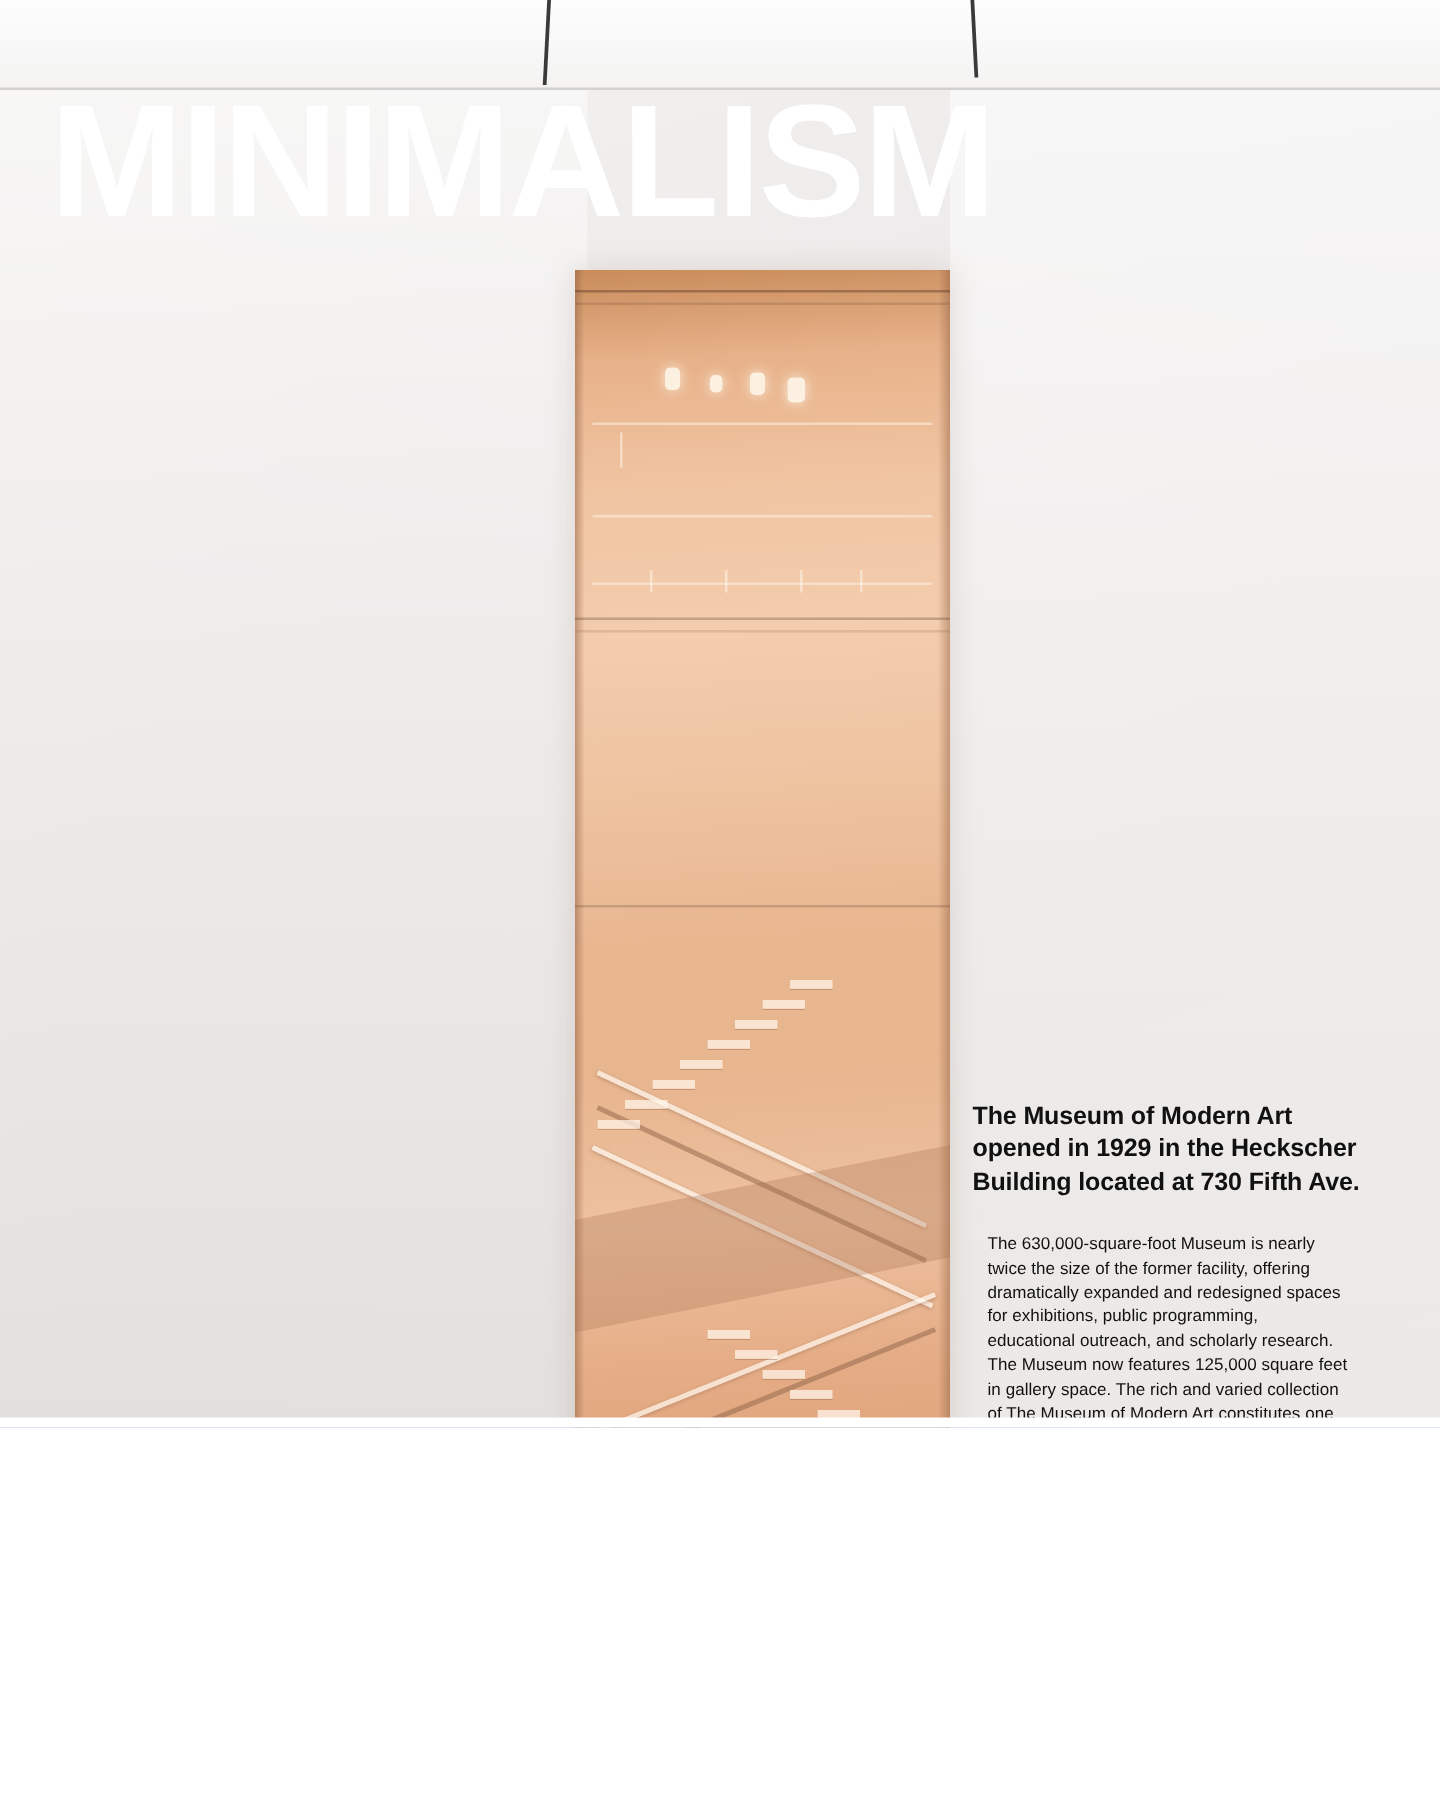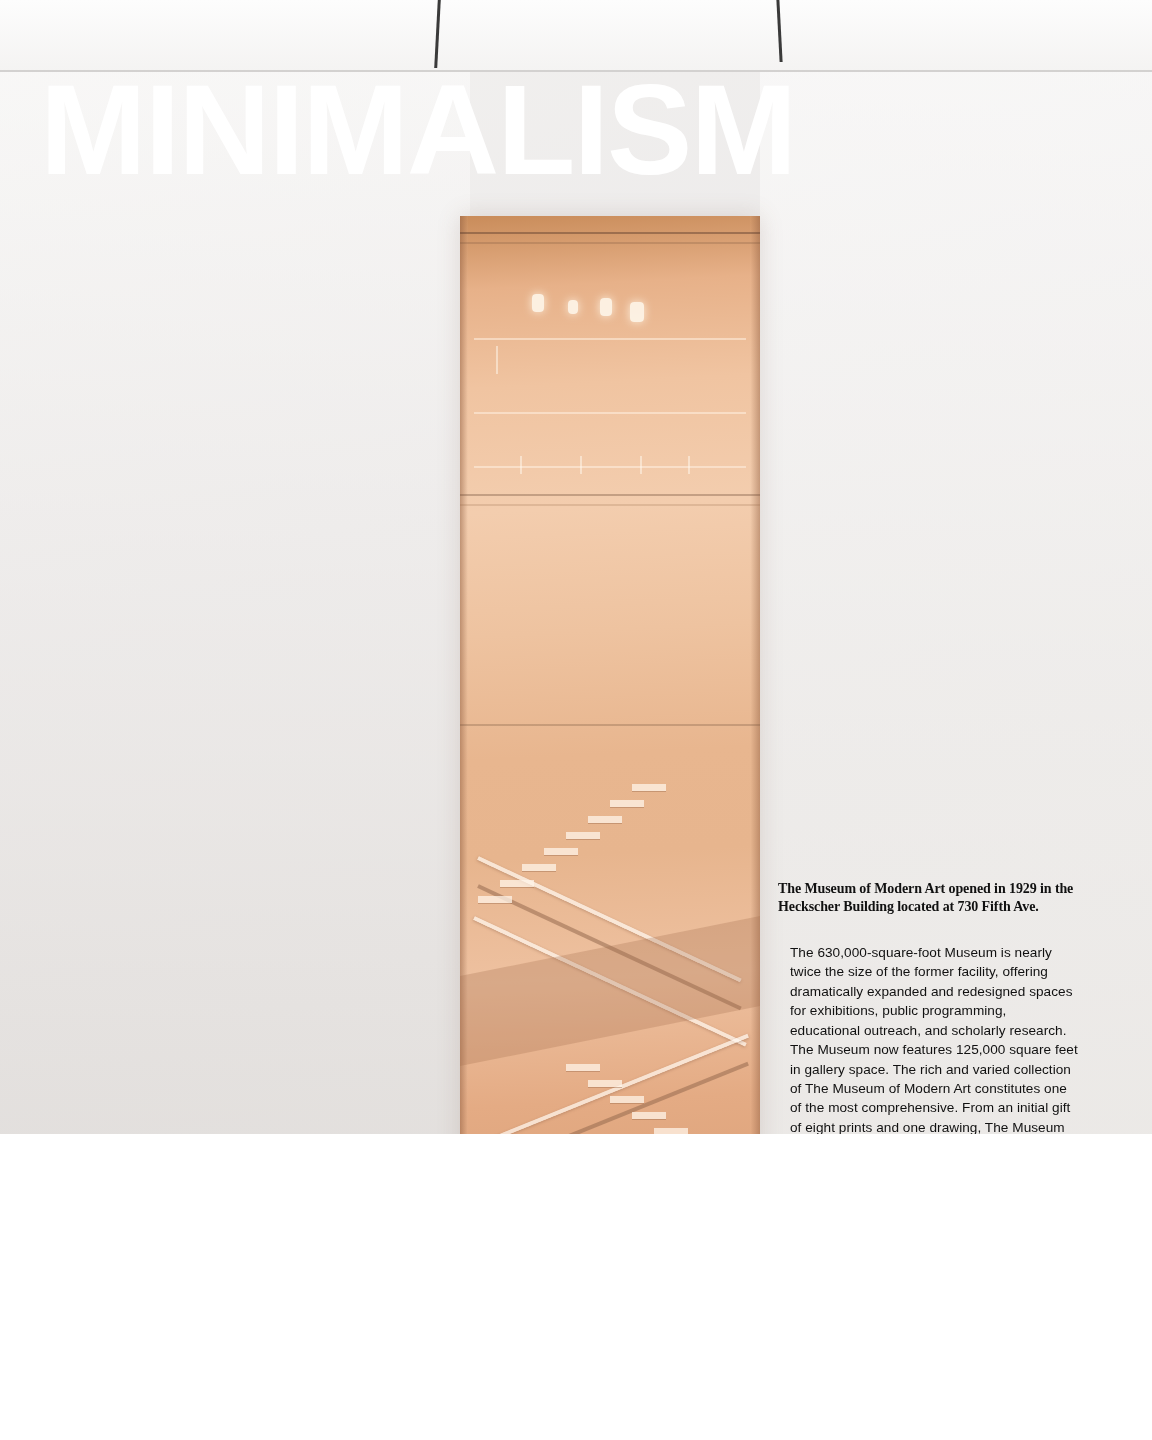--- a/index.html
+++ b/index.html
@@ -170,25 +170,24 @@
   
   .copy {
     position: absolute;
     left: 778px;
     top: 880px;
     width: 312px;
     color: #111111;
   }
   .copy h2 {
     margin: 0 0 26px 0;
-    font-size: 14px;
+    font-size: 20px;
     line-height: 1.32;
     font-weight: 700;
     letter-spacing: -0.1px;
-    font-family: Liberation Serif, serif;
   }
   .copy p {
     margin: 12px;
     font-size: 13.6px;
     line-height: 1.43;
     font-weight: 400;
     letter-spacing: 0.05px;
   }
 
   

